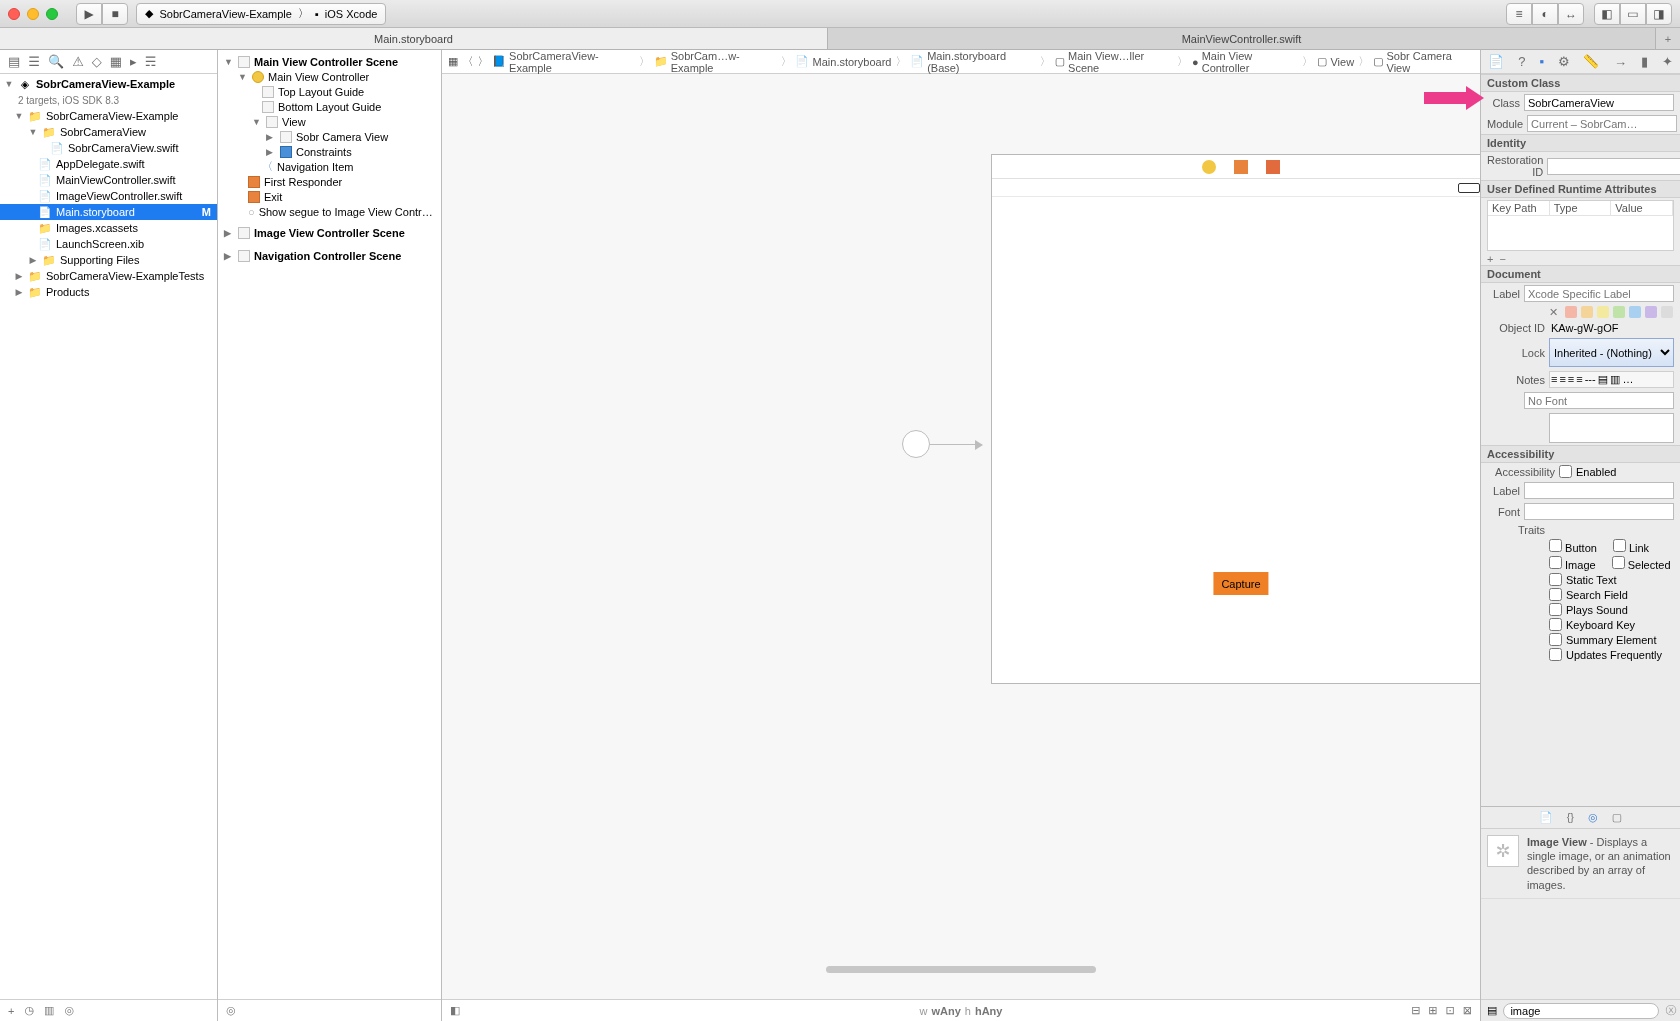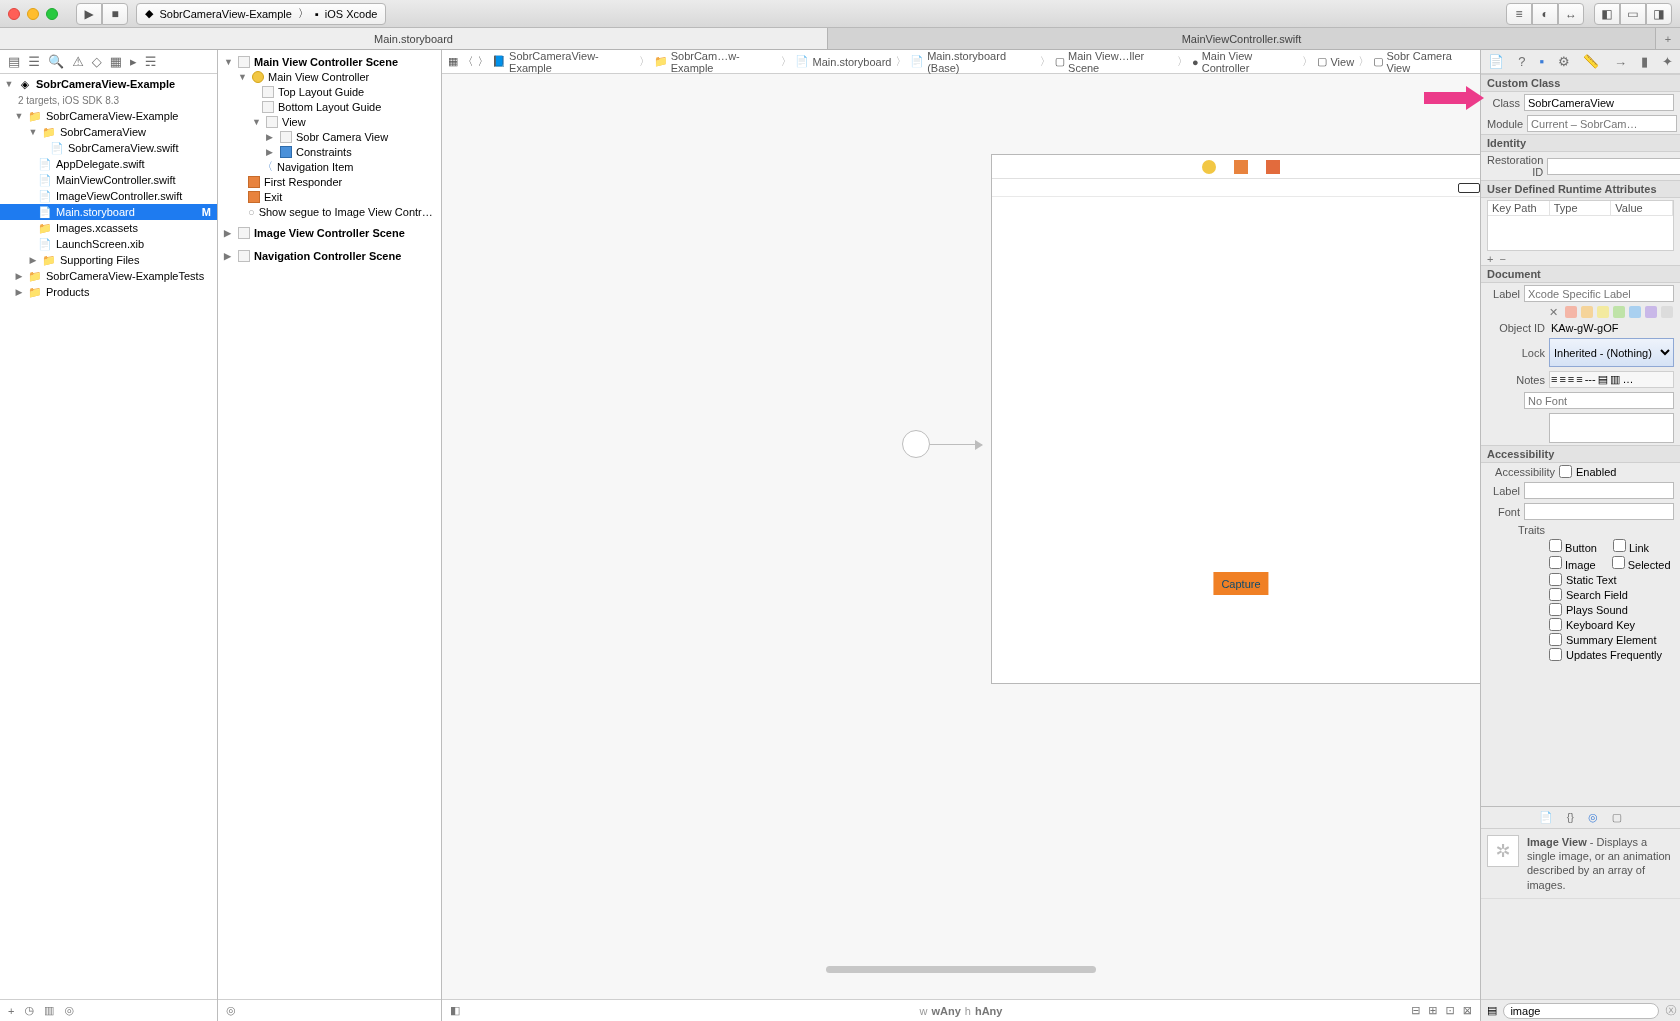--- a/index.html
+++ b/index.html
@@ -65,21 +65,21 @@
 .canvas{ flex:1; background:#f7f7f7; position:relative; overflow:hidden;}
 .scene{ position:absolute; left:549px; top:80px; width:500px; height:530px; background:#fff; border:1px solid #b8b8b8;}
 .scene-top{ height:24px; border-bottom:1px solid #e0e0e0; display:flex; align-items:center; justify-content:center; gap:18px;}
 .scene-top span{width:14px;height:14px;display:inline-block;}
 .ic-y{background:#f2c744;border-radius:50%;}
 .ic-o{background:#e8833e;}
 .ic-r{background:#e26b3d;}
 .statusbar{ height:18px; border-bottom:1px solid #e9e9e9; display:flex; align-items:center; justify-content:flex-end; padding:0 10px;}
 .battery{ width:22px;height:10px;border:1px solid #333;border-radius:2px;position:relative;}
 .battery:after{content:"";position:absolute;right:-3px;top:2px;width:2px;height:4px;background:#333;}
-.capture-btn{ position:absolute; left:50%; transform:translateX(-50%); bottom:88px; background:#f08025; color:#0c4a6e; padding:4px 8px; font-size:13px;}
+.capture-btn{ position:absolute; left:50%; transform:translateX(-50%); bottom:88px; background:#f08025; color:#000000; padding:4px 8px; font-size:13px;}
 .segue-arrow{ position:absolute; top:350px; width:80px; height:40px; display:flex; align-items:center;}
 .segue-arrow.left{ left:460px;}
 .seg-circle{width:28px;height:28px;border:1px solid #bdbdbd;border-radius:50%;background:#fff;}
 .seg-line{flex:1;height:1px;background:#bdbdbd;position:relative;}
 .seg-line:after{content:"";position:absolute;right:-1px;top:-4px;border-left:8px solid #bdbdbd;border-top:5px solid transparent;border-bottom:5px solid transparent;}
 .canvas-foot{height:22px;border-top:1px solid #cfcfcf;display:flex;align-items:center;justify-content:center;gap:4px;color:#777;position:relative;}
 .canvas-foot .l{position:absolute;left:8px;}
 .canvas-foot .r{position:absolute;right:8px;display:flex;gap:8px;}
 
 

